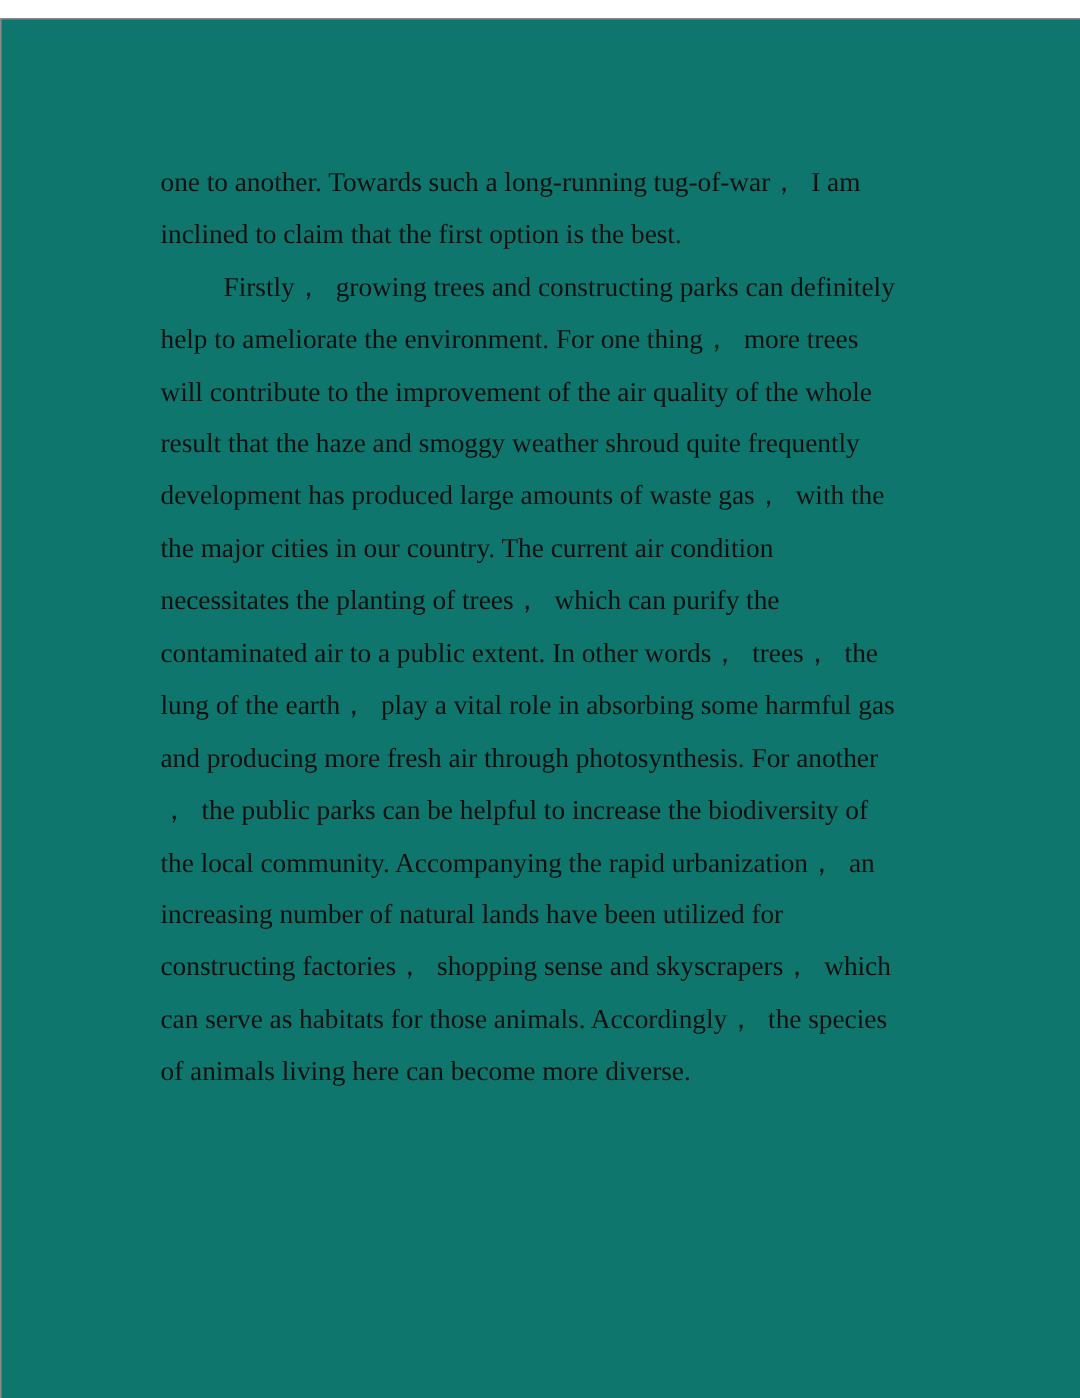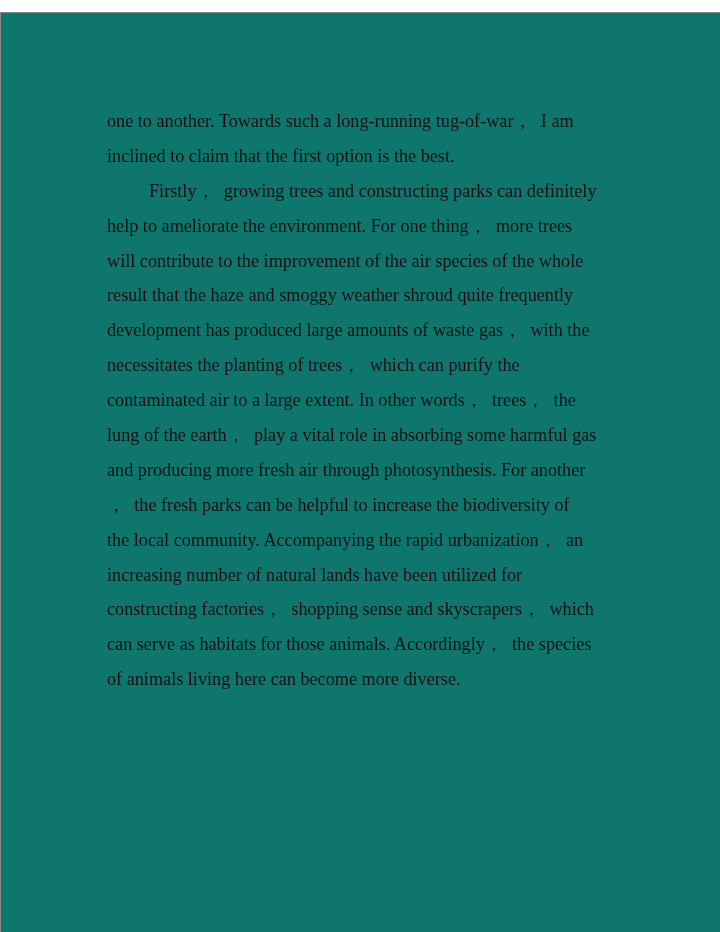--- a/index.html
+++ b/index.html
@@ -43,27 +43,28 @@
   </style>
 </head>
 <body>
 
 <div class="page">
   <div class="text-block">
     <div class="line">one to another. Towards such a long-running tug-of-war，  I am</div>
     <div class="line">inclined to claim that the first option is the best.</div>
     <div class="line indent">Firstly，  growing trees and constructing parks can definitely</div>
     <div class="line">help to ameliorate the environment. For one thing，  more trees</div>
-    <div class="line">will contribute to the improvement of the air species of the whole</div>
+    <div class="line">will contribute to the improvement of the air quality of the whole</div>
     <div class="line">result that the haze and smoggy weather shroud quite frequently</div>
     <div class="line">development has produced large amounts of waste gas，  with the</div>
+    <div class="line">the major cities in our country. The current air condition</div>
     <div class="line">necessitates the planting of trees，  which can purify the</div>
-    <div class="line">contaminated air to a large extent. In other words，  trees，  the</div>
+    <div class="line">contaminated air to a public extent. In other words，  trees，  the</div>
     <div class="line">lung of the earth，  play a vital role in absorbing some harmful gas</div>
     <div class="line">and producing more fresh air through photosynthesis. For another</div>
-    <div class="line">，  the fresh parks can be helpful to increase the biodiversity of</div>
+    <div class="line">，  the public parks can be helpful to increase the biodiversity of</div>
     <div class="line">the local community. Accompanying the rapid urbanization，  an</div>
     <div class="line">increasing number of natural lands have been utilized for</div>
     <div class="line">constructing factories，  shopping sense and skyscrapers，  which</div>
     <div class="line">can serve as habitats for those animals. Accordingly，  the species</div>
     <div class="line">of animals living here can become more diverse.</div>
   </div>
 </div>
 
 </body></html>

